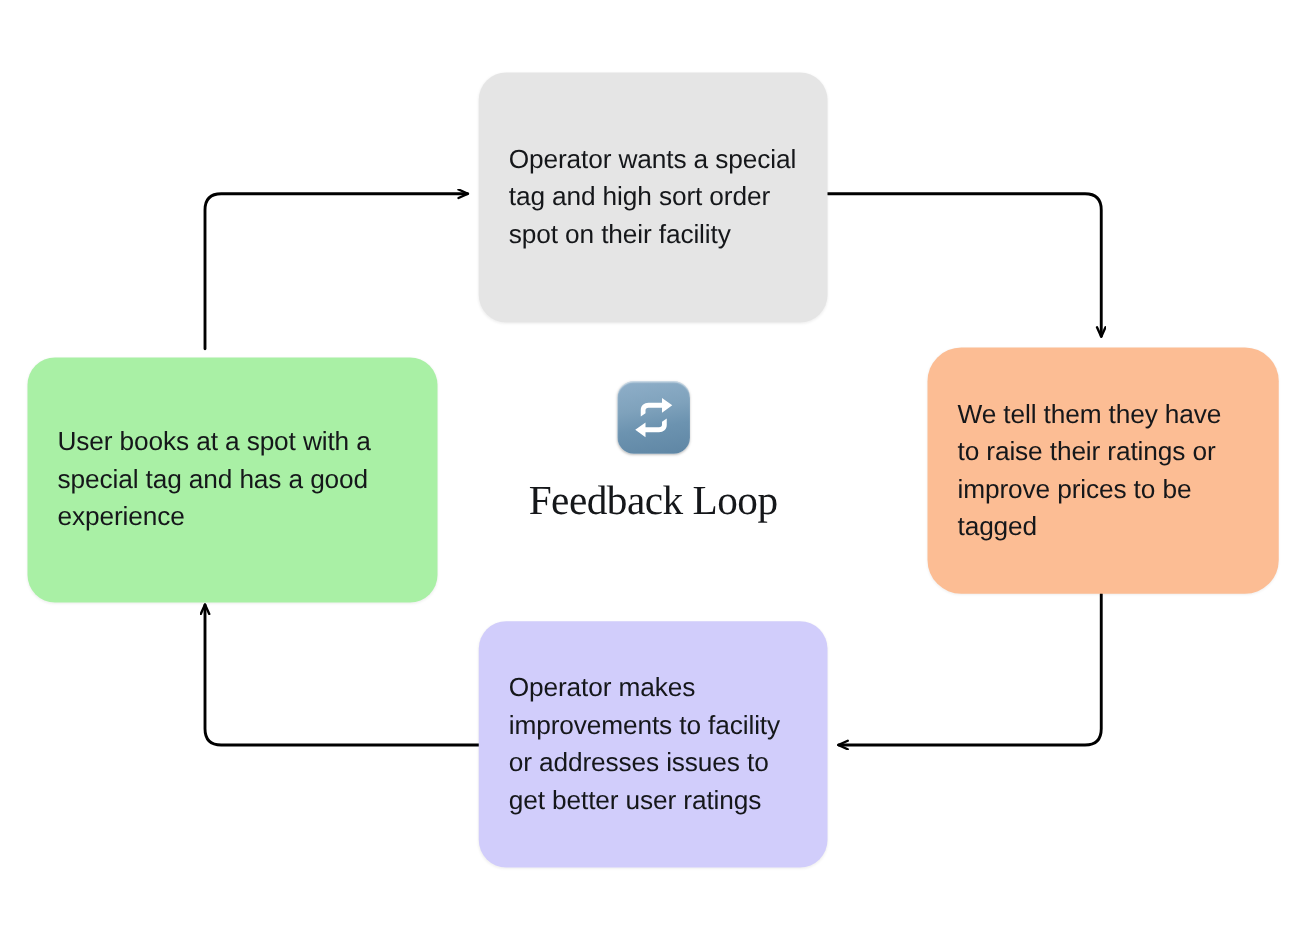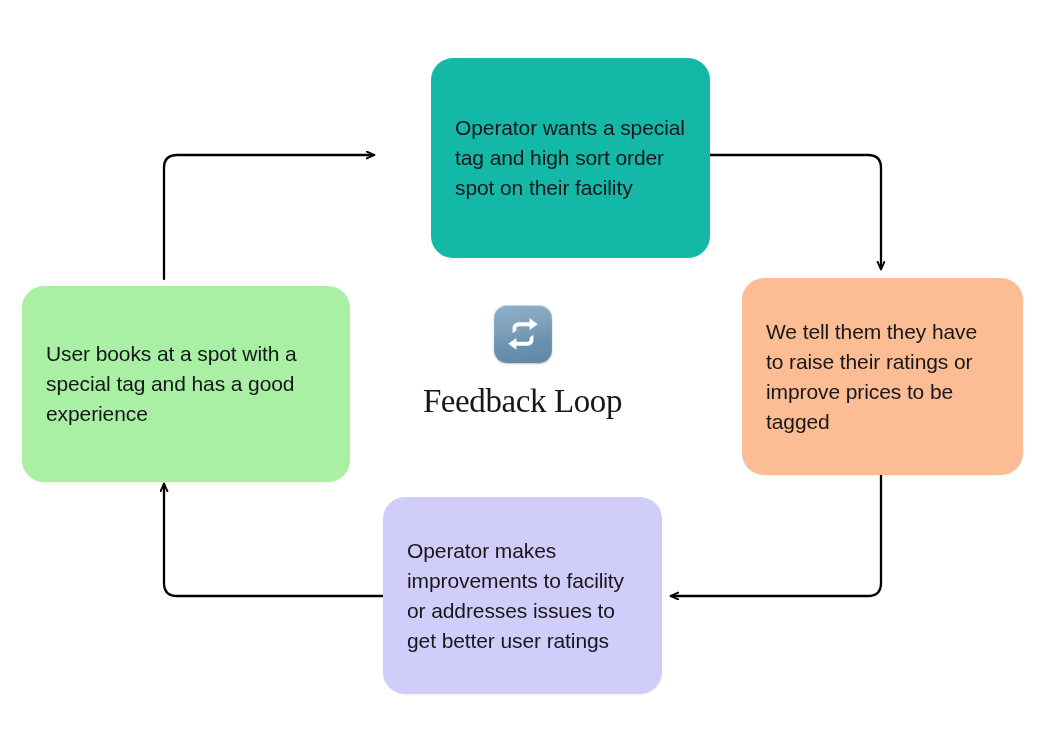--- a/index.html
+++ b/index.html
@@ -42,39 +42,39 @@
     letter-spacing: -0.1px;
     white-space: pre-line;
     font-weight: 400;
   }
   
   #node-operator-wants {
     left: 383px;
     top: 58px;
     width: 279px;
     height: 200px;
-    background: #14b8a6;
+    background: #e5e5e5;
     padding: 0 24px;
-    margin-left: 48px;
   }
   #node-user-books {
     left: 22px;
     top: 286px;
     width: 328px;
     height: 196px;
     background: #A9F0A5;
     padding: 0 24px;
   }
   #node-we-tell-them {
     left: 742px;
     top: 278px;
     width: 281px;
     height: 197px;
     background: #FCBD94;
     padding: 0 24px;
+    border-radius: 27px;
   }
   #node-operator-improves {
     left: 383px;
     top: 497px;
     width: 279px;
     height: 197px;
     background: #D1CDFB;
     padding: 0 24px;
   }
   

